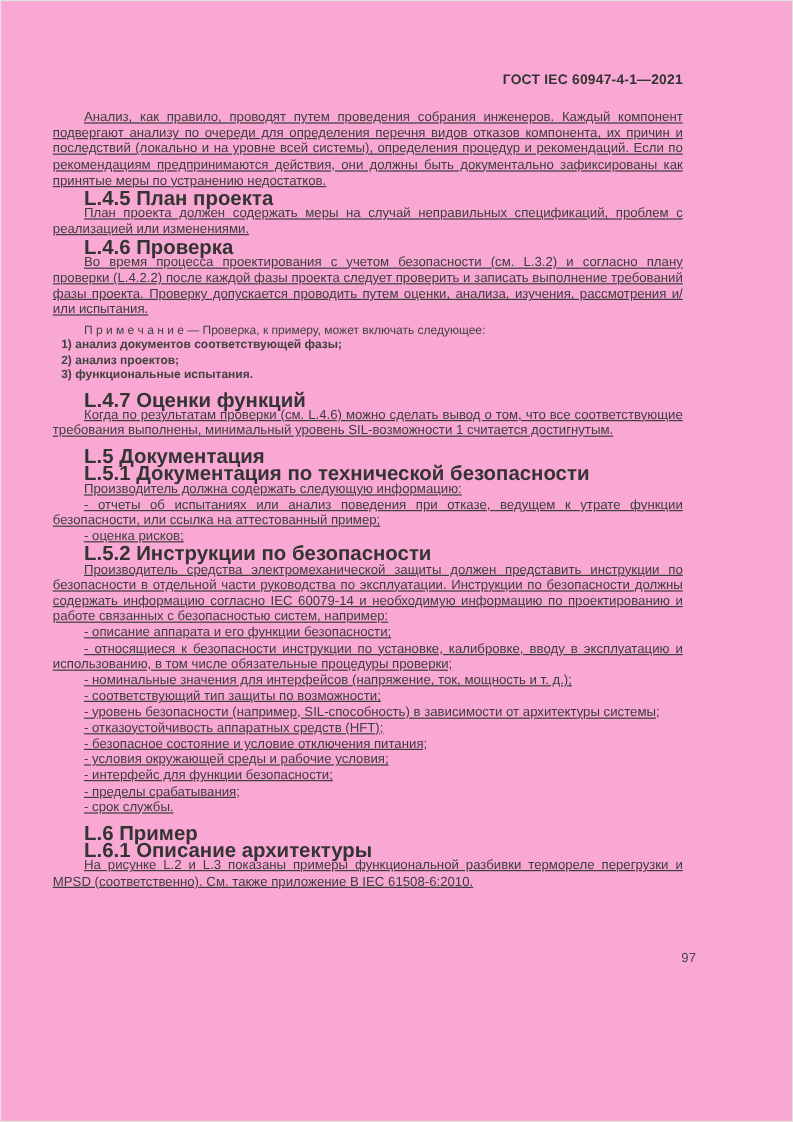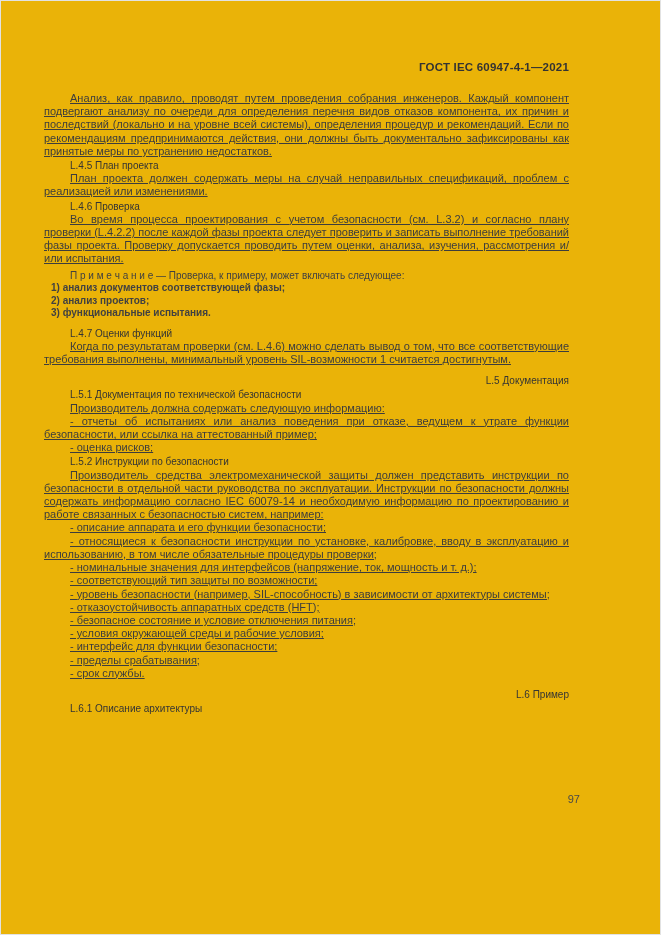--- a/index.html
+++ b/index.html
@@ -4,21 +4,21 @@
 <style>
   html, body {
     margin: 0;
     padding: 0;
     background: #ffffff;
   }
   .page {
     position: relative;
     width: 661px;
     height: 935px;
-    background: #eab308;
+    background: #f9a8d4;
     border: 1px solid #e2e2e2;
     box-sizing: border-box;
     overflow: hidden;
     font-family: "Liberation Sans", "DejaVu Sans", sans-serif;
     color: #3d3d3d;
   }
   .running-header {
     position: absolute;
     top: 60px;
     left: 43px;
@@ -41,28 +41,27 @@
     line-height: 13.2px;
     text-align: justify;
     text-indent: 26px;
     hyphens: auto;
     text-decoration: underline;
     -webkit-hyphens: auto;
   }
   .heading {
     margin: 1px 0 0 0;
     padding-left: 26px;
-    font-size: 10px;
+    font-size: 17px;
     line-height: 13.2px;
-    font-weight: normal;
+    font-weight: bold;
     color: #343434;
   }
   .heading-section {
     margin-top: 8px;
-    text-align: right;
   }
   .note-block {
     margin: 4px 0 7px 0;
     font-size: 10px;
     line-height: 12.5px;
     color: #414141;
   }
   .note-intro {
     margin: 0;
     text-indent: 26px;
@@ -125,18 +124,19 @@
     <p class="para">- уровень безопасности (например, SIL-способность) в зависимости от архитектуры системы;</p>
     <p class="para">- отказоустойчивость аппаратных средств (HFT);</p>
     <p class="para">- безопасное состояние и условие отключения питания;</p>
     <p class="para">- условия окружающей среды и рабочие условия;</p>
     <p class="para">- интерфейс для функции безопасности;</p>
     <p class="para">- пределы срабатывания;</p>
     <p class="para">- срок службы.</p>
 
     <div class="heading heading-section">L.6 Пример</div>
     <div class="heading">L.6.1 Описание архитектуры</div>
+    <p class="para">На рисунке L.2 и L.3 показаны примеры функциональной разбивки термореле перегрузки и MPSD (соответственно). См. также приложение B IEC 61508-6:2010.</p>
 
   </div>
 
   <div class="page-number">97</div>
 
 </div>
 
 </body></html>

